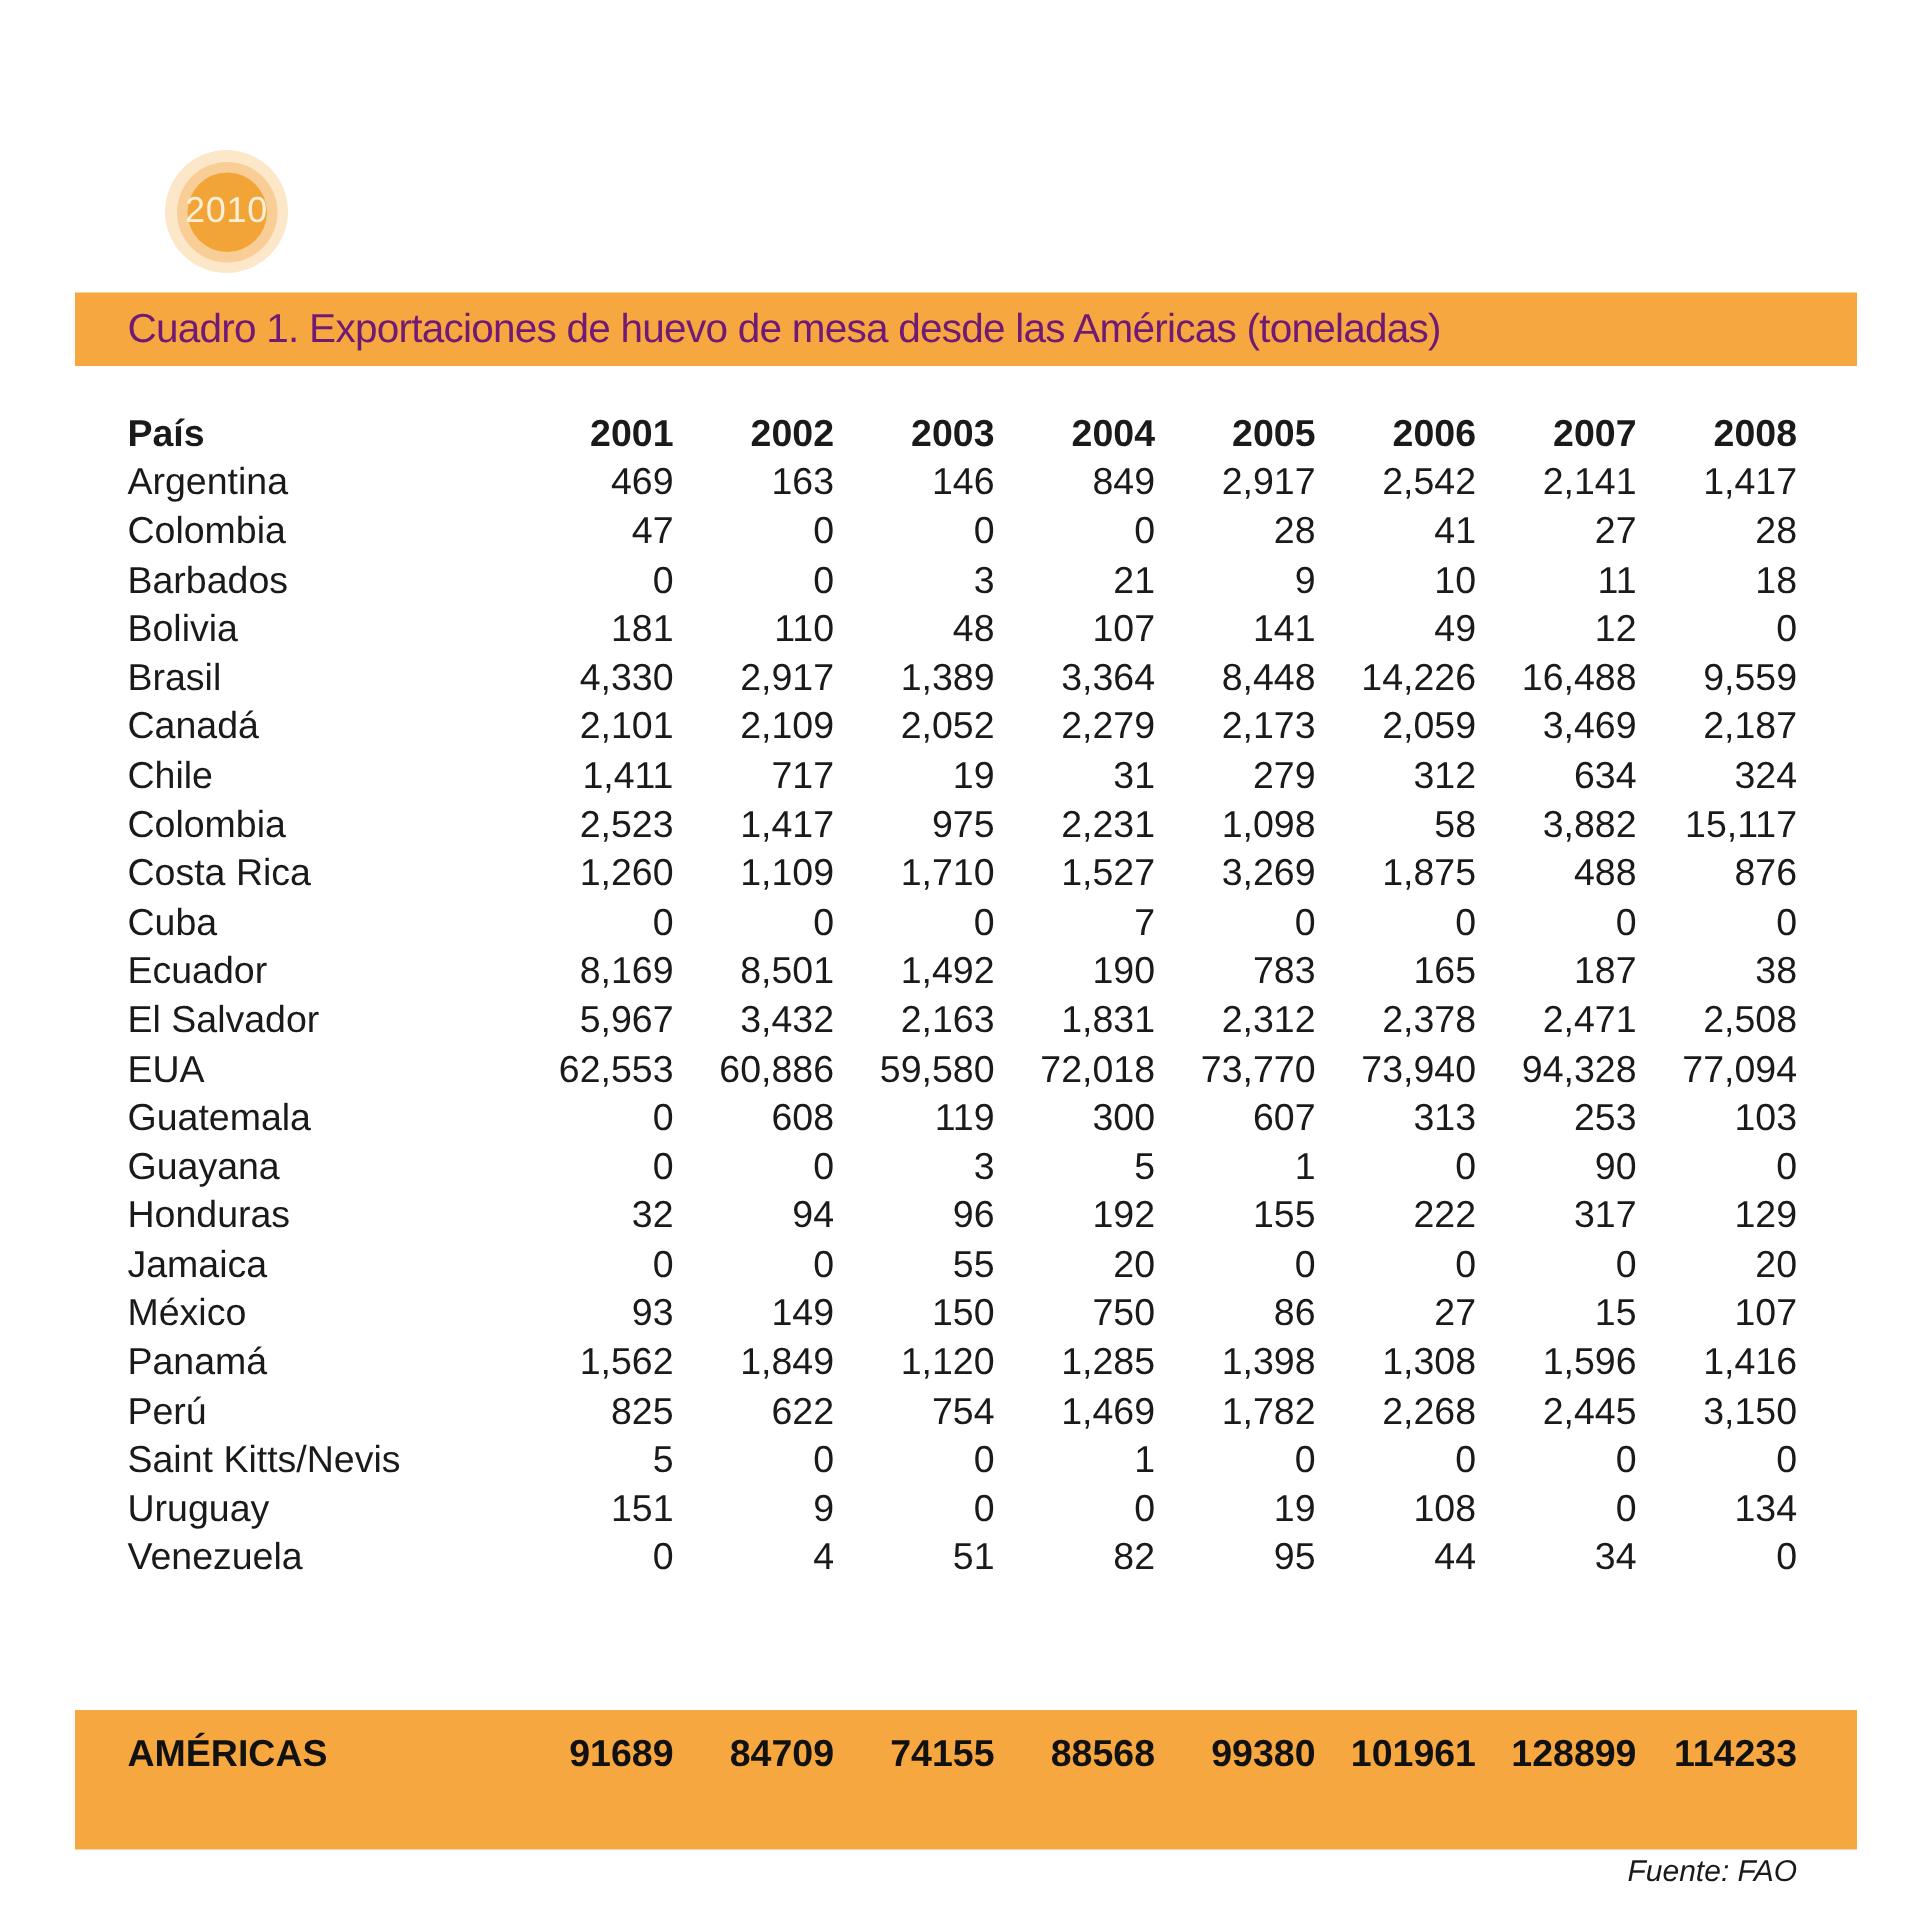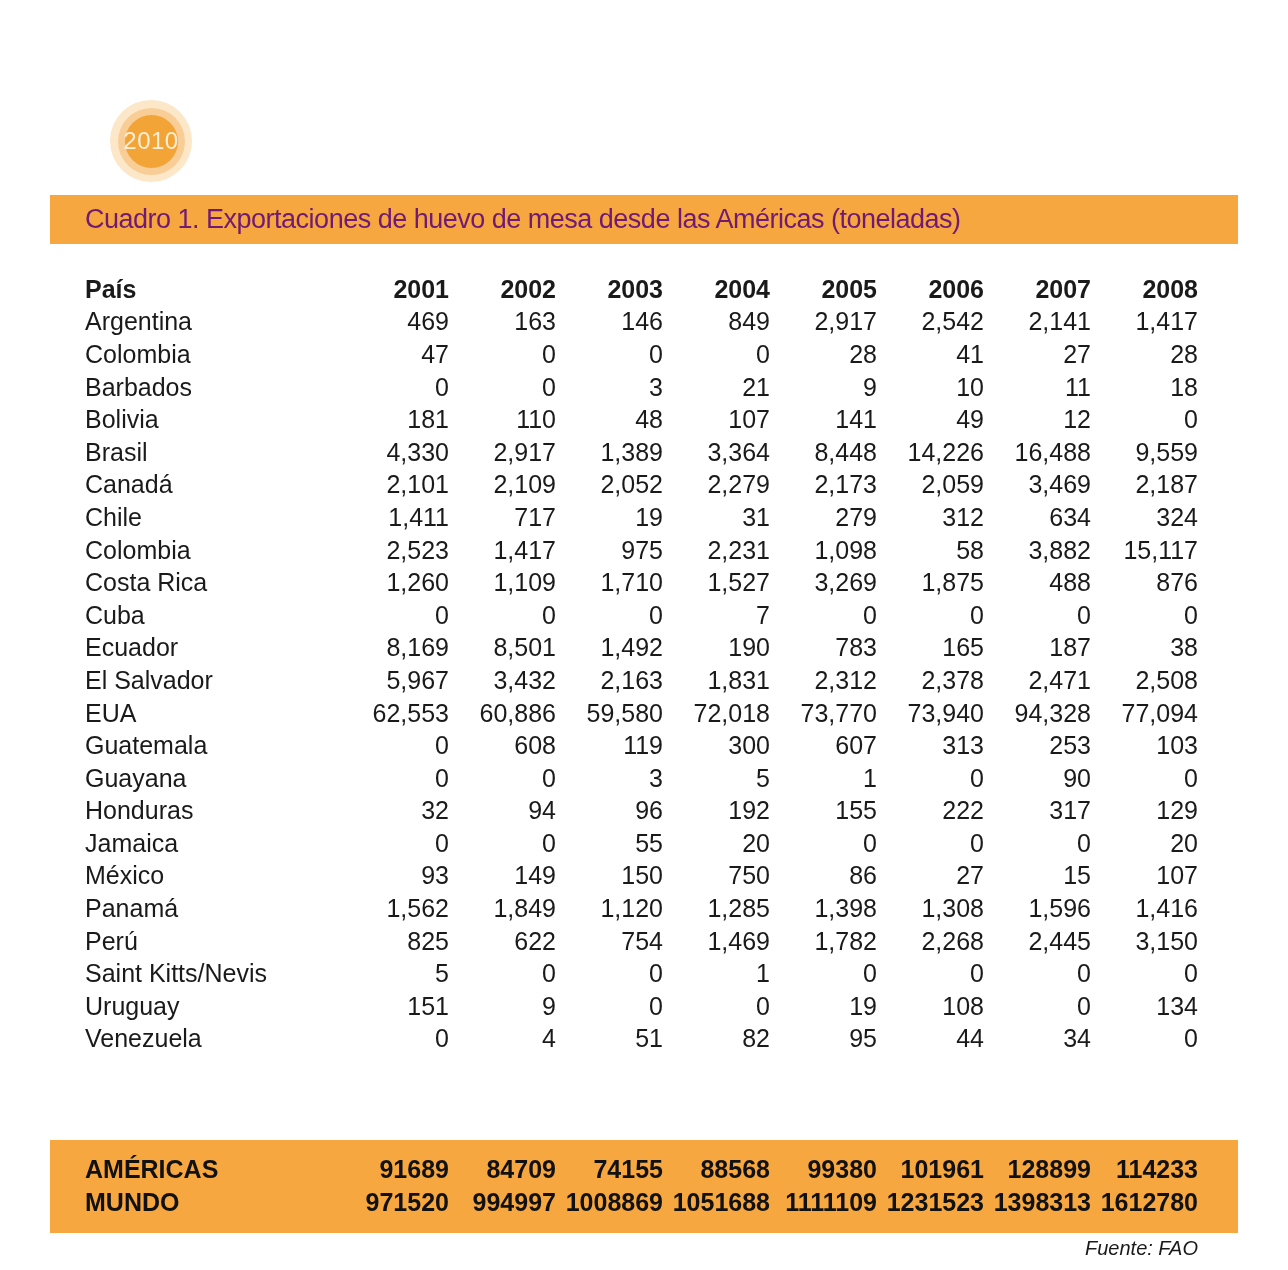--- a/index.html
+++ b/index.html
@@ -409,30 +409,19 @@
             <td class="country">AMÉRICAS</td>
             <td class="num">91689</td>
             <td class="num">84709</td>
             <td class="num">74155</td>
             <td class="num">88568</td>
             <td class="num">99380</td>
             <td class="num">101961</td>
             <td class="num">128899</td>
             <td class="num">114233</td>
           </tr>
-          <tr>
-            <td class="country">MUNDO</td>
-            <td class="num">971520</td>
-            <td class="num">994997</td>
-            <td class="num">1008869</td>
-            <td class="num">1051688</td>
-            <td class="num">1111109</td>
-            <td class="num">1231523</td>
-            <td class="num">1398313</td>
-            <td class="num">1612780</td>
-          </tr>
         </tbody>
     </table>
   </div>
 
   <div class="source-note">Fuente: FAO</div>
 
 </div>
 
 </body></html>

